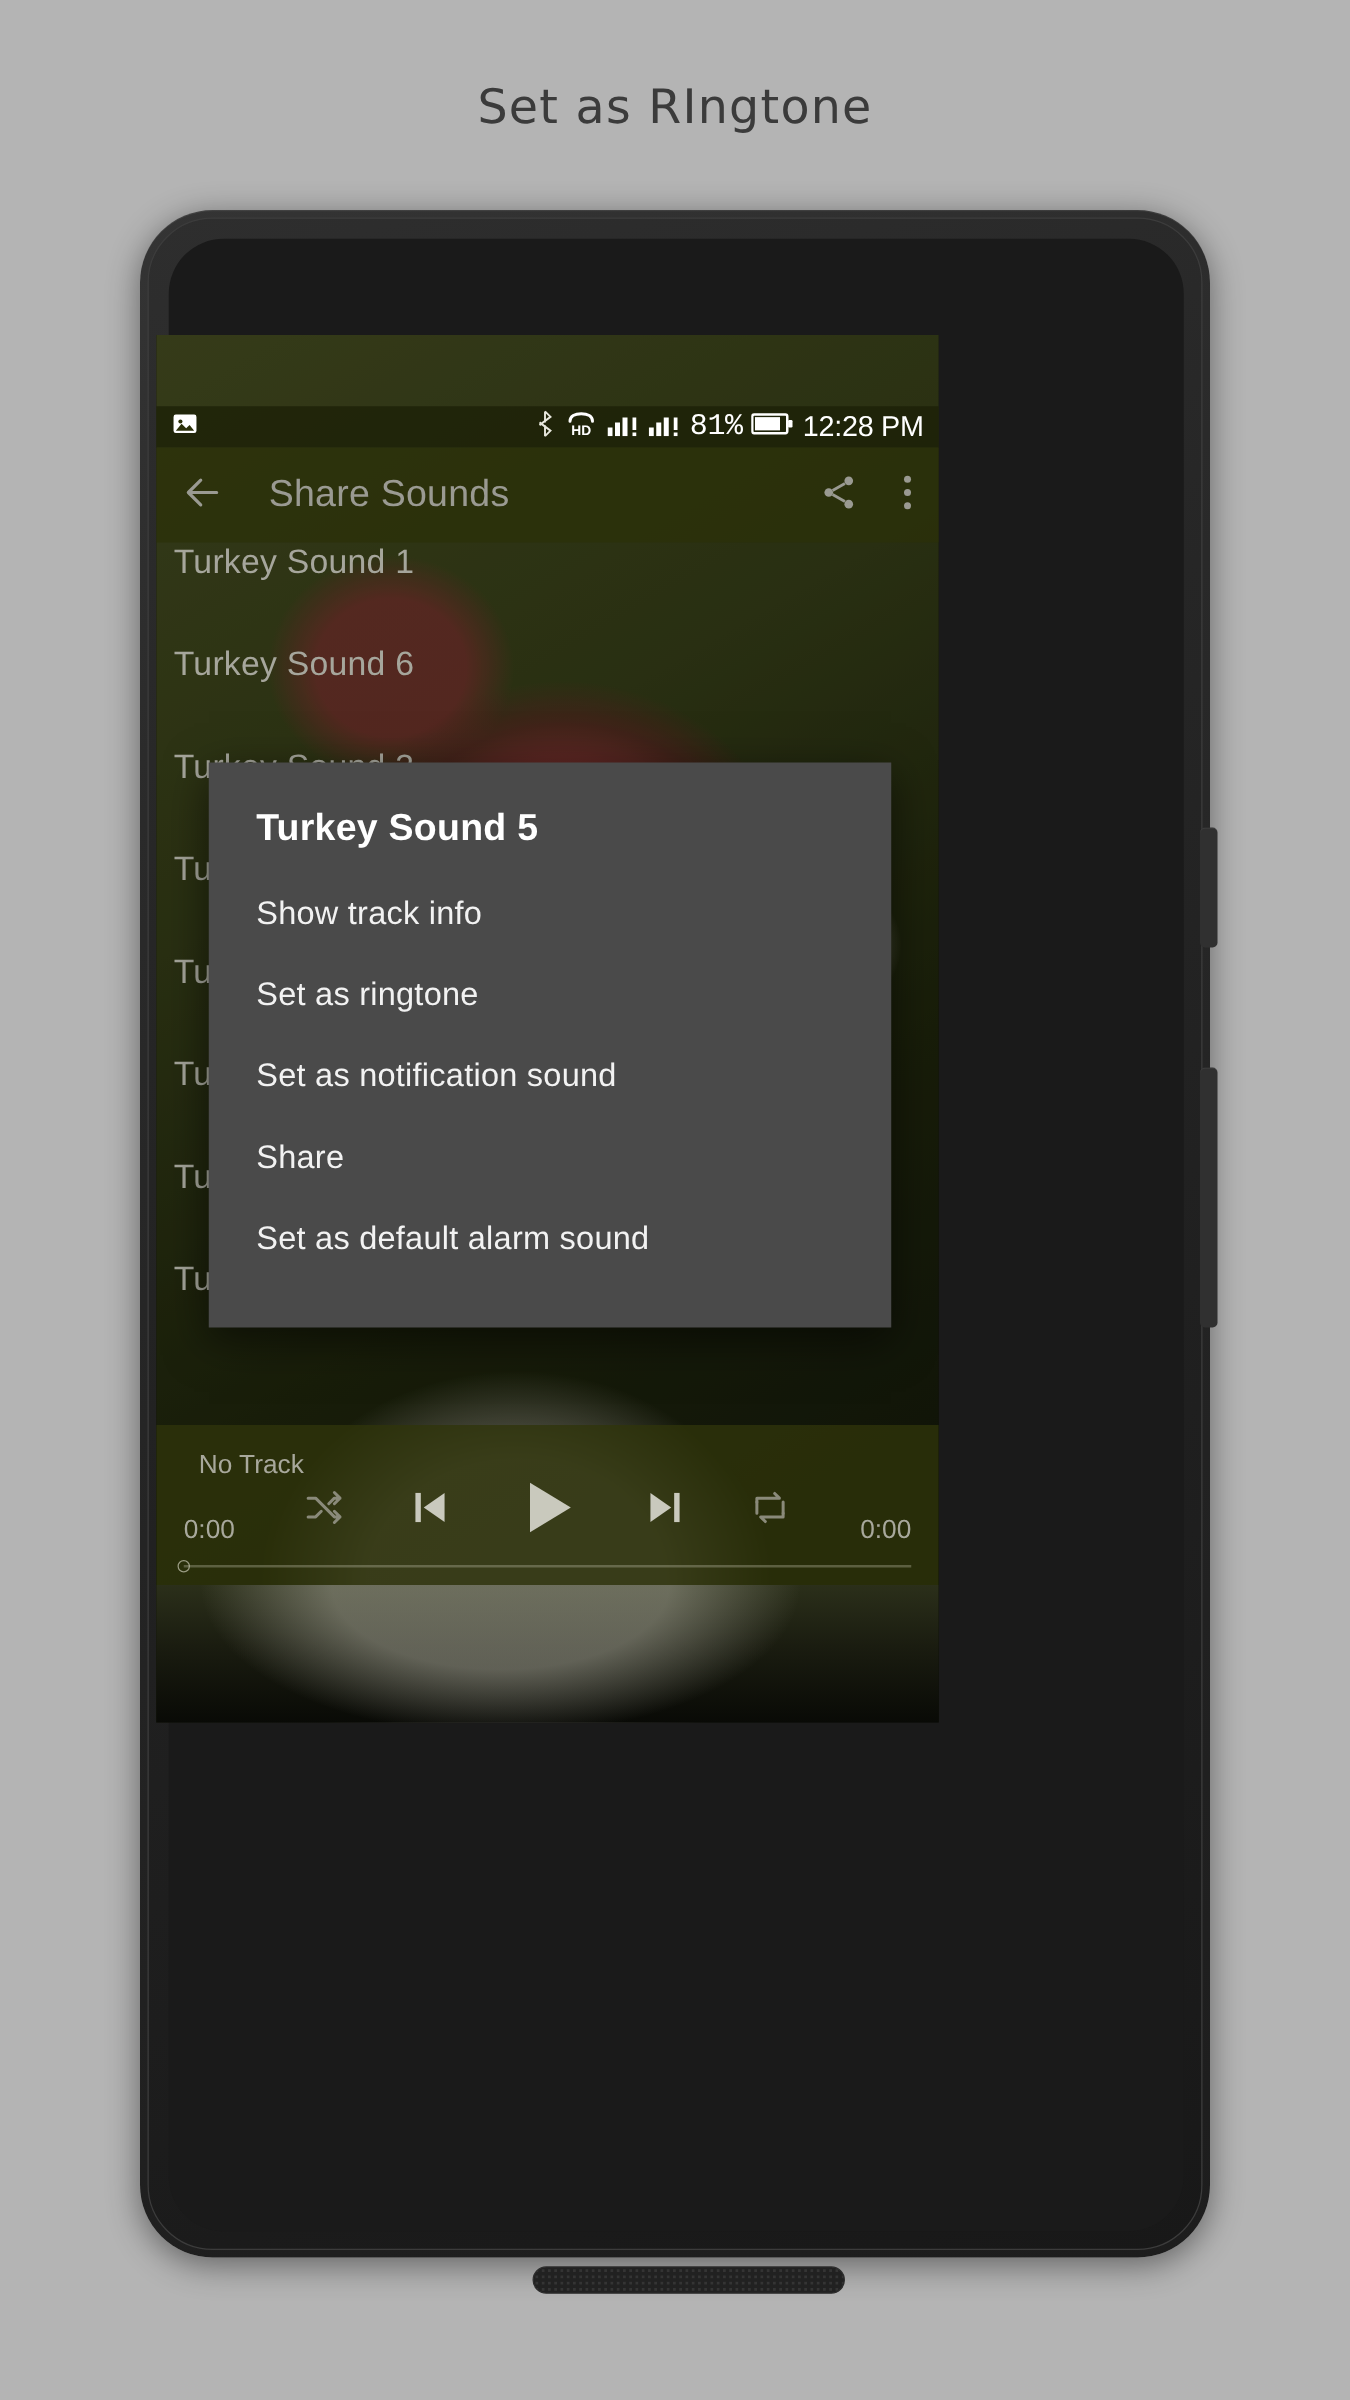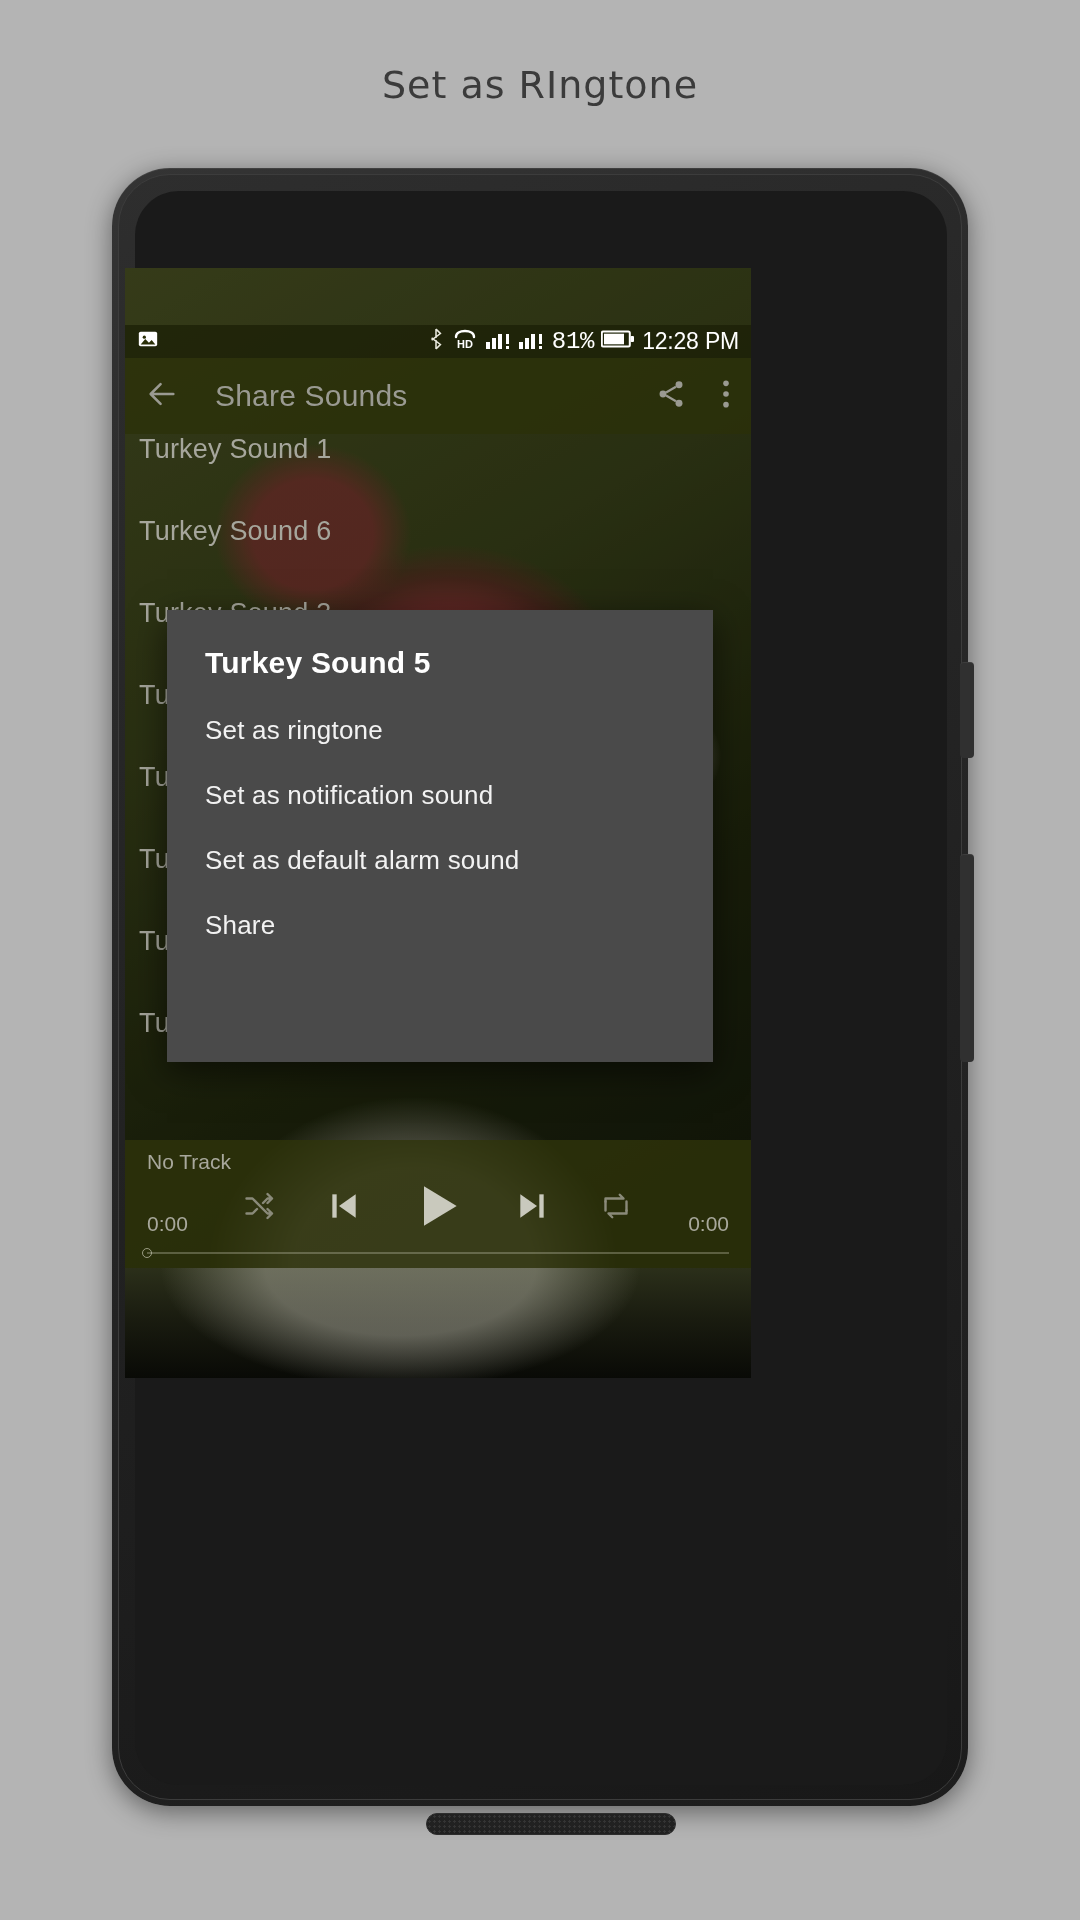--- a/index.html
+++ b/index.html
@@ -140,21 +140,21 @@
   .dialog-item{
     color:#f2f2f2; font-size:26px; padding:17px 0 17px 38px; letter-spacing:.2px;
   }
 
   
   #player{
     position:absolute; left:0; bottom:110px; width:626px; height:128px;
     background:rgba(47,53,10,.78);
   }
   #player-track{
-    color:#a8a89c; font-size:21px; padding:10px 0 0 22px;
+    color:#a8a89c; font-size:21px; padding:10px 0 0 34px;margin-top:10px;
   }
   #player-controls{
     position:absolute; left:0; top:38px; width:626px;
     display:flex; align-items:center; justify-content:center; gap:46px;
   }
   #time-left{ position:absolute; left:22px; top:72px; color:#a8a89c; font-size:21px; }
   #time-right{ position:absolute; right:22px; top:72px; color:#a8a89c; font-size:21px; }
   #seekbar{
     position:absolute; left:22px; right:22px; top:112px; height:2px;
     background:rgba(190,190,170,.35);
@@ -294,24 +294,25 @@
         <span>Turkey Sound 7</span>
       </div>
     <div class="track-row">
         <span>Turkey Sound 8</span>
       </div>
   </div>
 
   <div id="dialog">
     <div id="dialog-title">Turkey Sound 5</div>
     <div id="dialog-list">
+      <div class="dialog-item">Show track info</div>
       <div class="dialog-item">Set as ringtone</div>
       <div class="dialog-item">Set as notification sound</div>
+      <div class="dialog-item">Share</div>
       <div class="dialog-item">Set as default alarm sound</div>
-      <div class="dialog-item">Share</div>
     </div>
   </div>
 
   <div id="player">
     <div id="player-track">No Track</div>
     <div id="player-controls">
       <span>
         <svg width="36" height="36" viewBox="0 0 24 24">
             <path d="M17 4l3 3-3 3M17 14l3 3-3 3M3 7h4l10 10h3M3 17h4l3-3M14 10l3-3h3" stroke="#8a8a7a" stroke-width="1.6" fill="none" stroke-linecap="round" stroke-linejoin="round"></path>
           </svg>

